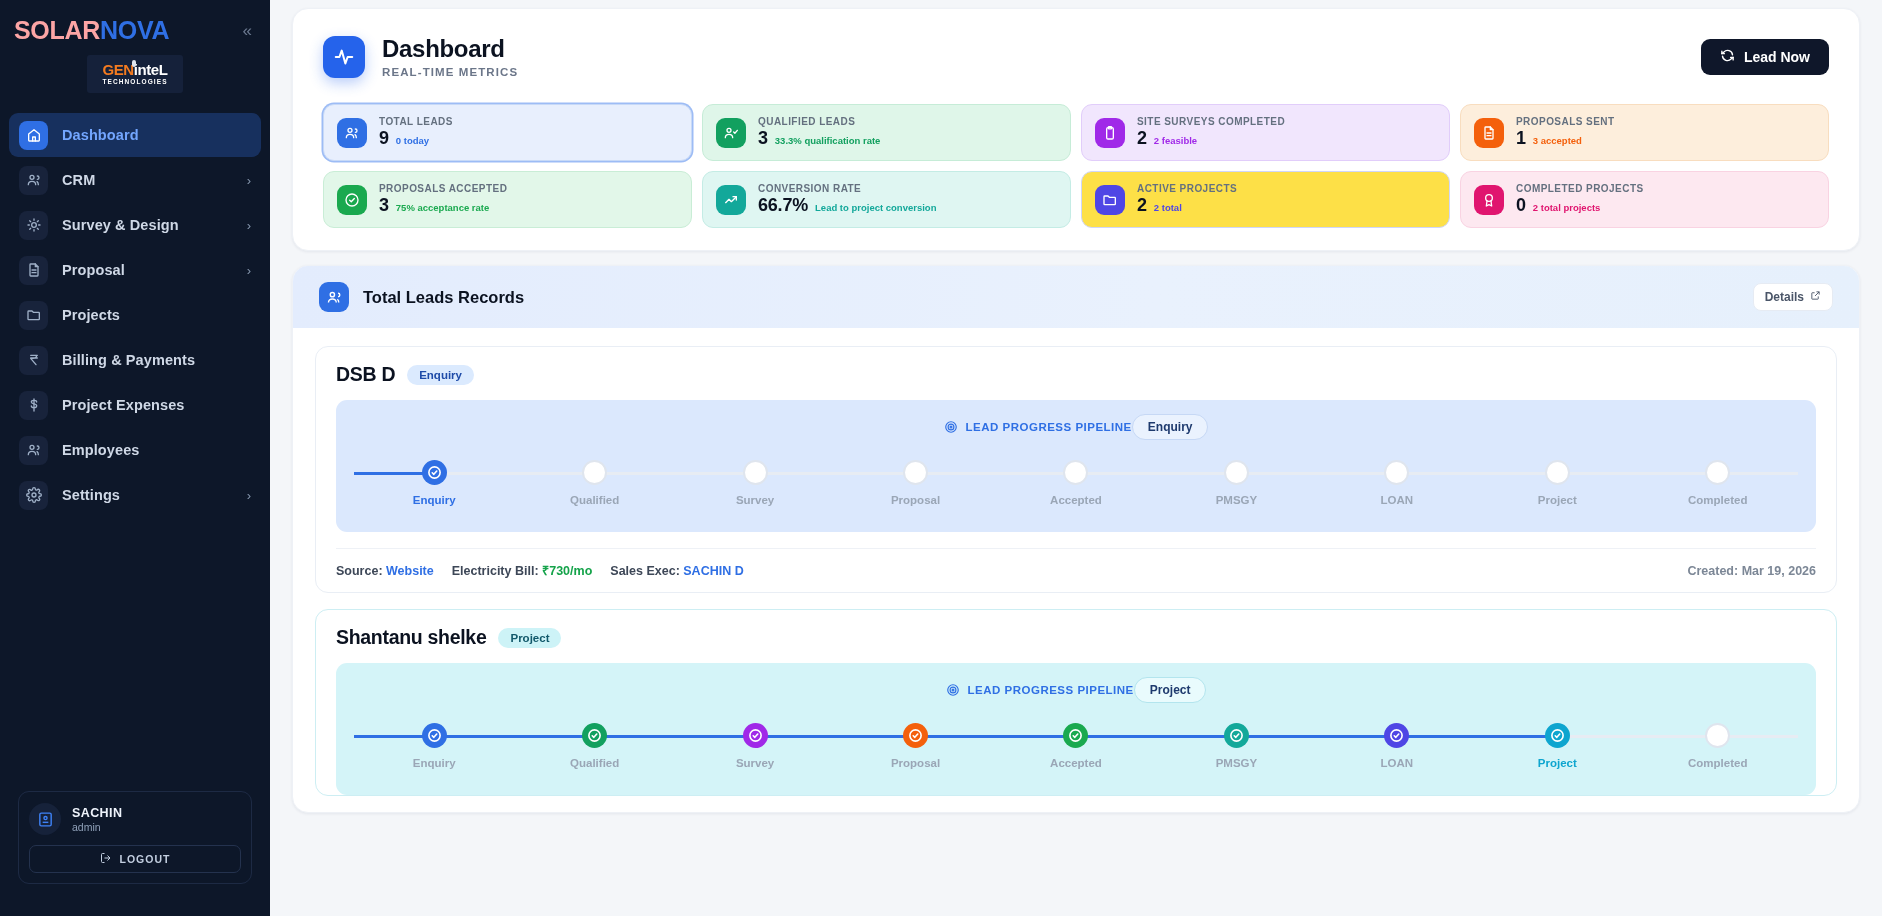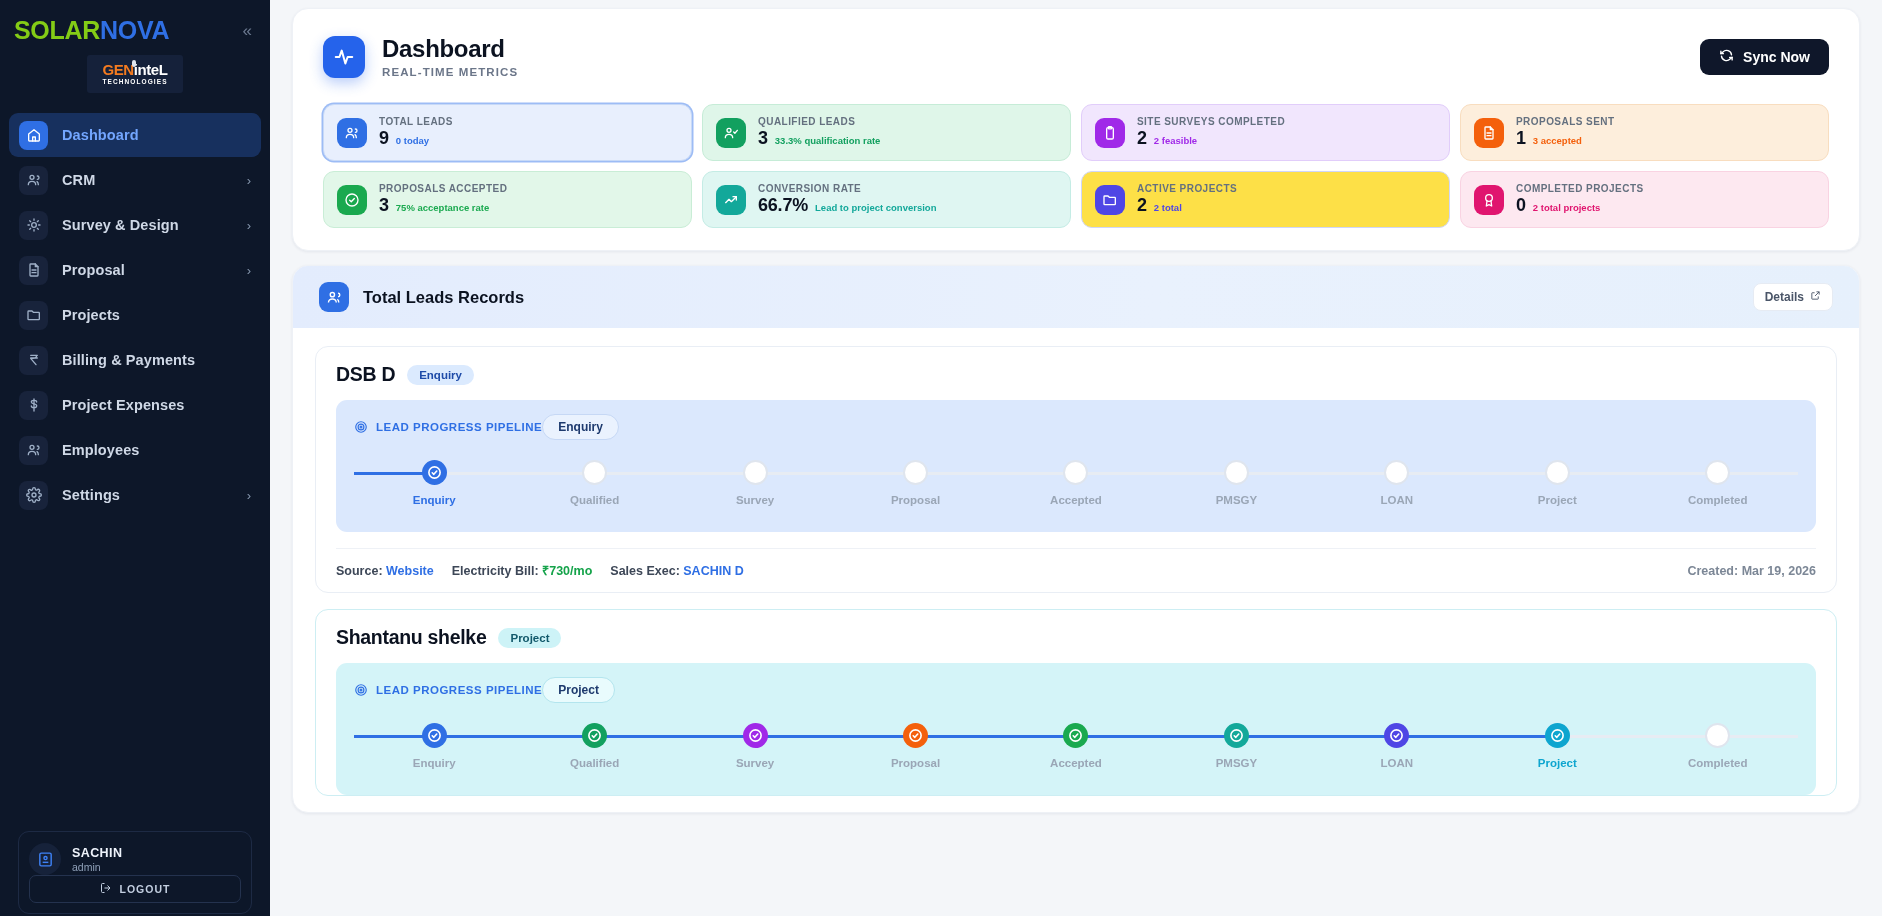--- a/index.html
+++ b/index.html
@@ -16,21 +16,21 @@
     width: 270px; height: 916px; flex: 0 0 270px;
     background: #0d1729;
     display: flex; flex-direction: column;
     position: relative;
   }
   .brand-row {
     display: flex; align-items: flex-start; justify-content: space-between;
     padding: 16px 18px 0 14px;
   }
   .brand { font-size: 25px; font-weight: 700; letter-spacing: -0.3px; }
-  .brand .solar { color: #84cc16; }
+  .brand .solar { color: #fca5a5; }
   .brand .nova { color: #2f6fe4; }
   .collapse-btn {
     color: #6c7a91; font-size: 17px; line-height: 1;
     background: none; border: none; cursor: pointer; margin-top: 6px;
   }
   .logo-wrap { display: flex; justify-content: center; margin-top: 10px; }
   .logo-box {
     background: #15213a; width: 96px; height: 38px; border-radius: 3px;
     display: flex; flex-direction: column; align-items: center; justify-content: center;
     line-height: 1;
@@ -55,32 +55,32 @@
     background: #18233b; display:flex; align-items:center; justify-content:center;
     flex: 0 0 29px; color:#9fb0c7;
   }
   .nav-item .lbl { font-size: 14.5px; color: #cfd8e6; font-weight: 600; letter-spacing:0.1px;}
   .nav-item .chev { margin-left: auto; color: #8596ad; font-size: 13px; line-height:1; }
   .nav-item.active { background: #17305e; }
   .nav-item.active .ico { background: #2f6fe4; color: #ffffff; }
   .nav-item.active .lbl { color: #73a6ff; }
 
   .user-card {
-    position: absolute; left: 18px; right: 18px; bottom: 2px;
+    position: absolute; left: 18px; right: 18px; bottom: 32px;
     border: 1px solid #1d2a44; border-radius: 11px; padding: 11px 10px 10px 10px;
   }
   .user-top { display: flex; align-items: center; gap: 11px; }
   .avatar {
     width: 32px; height: 32px; border-radius: 50%; background: #16223a;
     display:flex; align-items:center; justify-content:center; color:#3e82f7; flex:0 0 32px;
   }
   .user-name { font-size: 12.5px; font-weight: 700; color: #eef3fb; letter-spacing:0.4px; }
   .user-role { font-size: 10.5px; color: #8fa0b8; margin-top: 1px; }
   .logout-btn {
-    width: 100%; height: 28px;
+    margin-top: 10px; width: 100%; height: 28px;
     border: 1px solid #24324e; border-radius: 7px; background: transparent;
     color: #c3cfe0; font-size: 10.5px; font-weight: 700; letter-spacing: 1px;
     display: flex; align-items: center; justify-content: center; gap: 8px; cursor: pointer;
     font-family: "Liberation Sans", sans-serif;
   }
 
   
   .main { flex: 1; height: 916px; overflow: hidden; padding: 8px 22px 0 22px; background:#f4f6f9; }
   .panel {
     background: #ffffff; border-radius: 16px;
@@ -146,21 +146,21 @@
   .lead-name { font-size: 19.5px; font-weight: 700; color: #0b1220; letter-spacing: -0.3px; }
   .pill {
     font-size: 11.5px; font-weight: 600; border-radius: 999px; padding: 4px 12px;
   }
   .pill.enquiry { background: #dbeafe; color: #1e4ba8; }
   .pill.project { background: #cdf3f7; color: #12596b; }
 
   .pipeline { border-radius: 11px; padding: 14px 18px 18px 18px; margin-top: 14px; }
   .pipeline.blue { background: #dbe8fd; }
   .pipeline.cyan { background: #d4f4f8; }
-  .pipe-head { display: flex; align-items: center; justify-content: flex-start; }
+  .pipe-head { display: flex; align-items: center; justify-content: center; }
   .pipe-head-left { display: flex; align-items: center; gap: 8px; }
   .pipe-label { font-size: 11.5px; font-weight: 700; letter-spacing: 0.5px; color: #2f6fe4; }
   .pipe-badge {
     background: #eaf2fe; border: 1px solid #c6d8f5; border-radius: 999px;
     font-size: 12px; font-weight: 700; color: #1e3a6e; padding: 5px 15px;
   }
   .pipeline.cyan .pipe-badge { background: #e9fbfd; border-color: #b3e5ee; }
 
   .steps { position: relative; margin-top: 20px; height: 54px; }
   .track { position: absolute; left: 0; right: 0; top: 12px; height: 2.5px; background: #e7ecf3; }
@@ -346,21 +346,21 @@
         </div>
         <button class="sync-btn">
           <span>
             <svg width="15" height="15" viewBox="0 0 24 24" fill="none" stroke="currentColor" stroke-width="2.2" stroke-linecap="round">
                 <path d="M20 11A8 8 0 0 0 6.3 6.3L3 9"></path>
                 <path d="M3 5v4h4"></path>
                 <path d="M4 13a8 8 0 0 0 13.7 4.7L21 15"></path>
                 <path d="M21 19v-4h-4"></path>
               </svg>
           </span>
-          <span>Sync Now</span>
+          <span>Lead Now</span>
         </button>
       </div>
 
       <div class="stats" id="stats">
           <div class="stat sel" style="background: rgb(232, 239, 253); border-color: rgb(199, 217, 247);">
             <span class="sico" style="background:#2f6fe4">
               <svg width="16" height="16" viewBox="0 0 24 24" fill="none" stroke="currentColor" stroke-width="2" stroke-linecap="round" stroke-linejoin="round">
                 <circle cx="9" cy="8" r="3"></circle>
                 <path d="M3.5 19c0-3 2.6-5 5.5-5s5.5 2 5.5 5"></path>
                 <path d="M17 11a2.5 2.5 0 1 0 0-5"></path>

